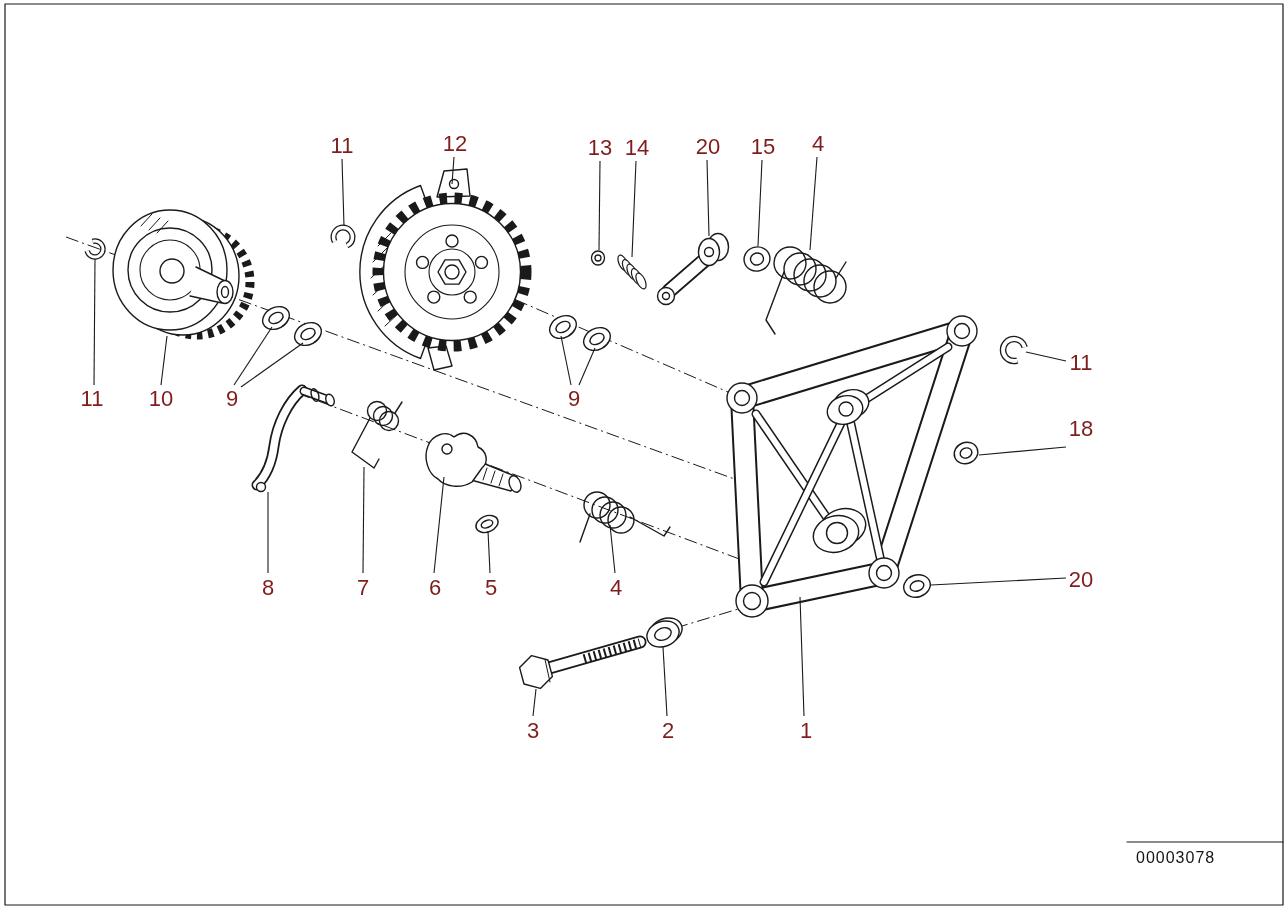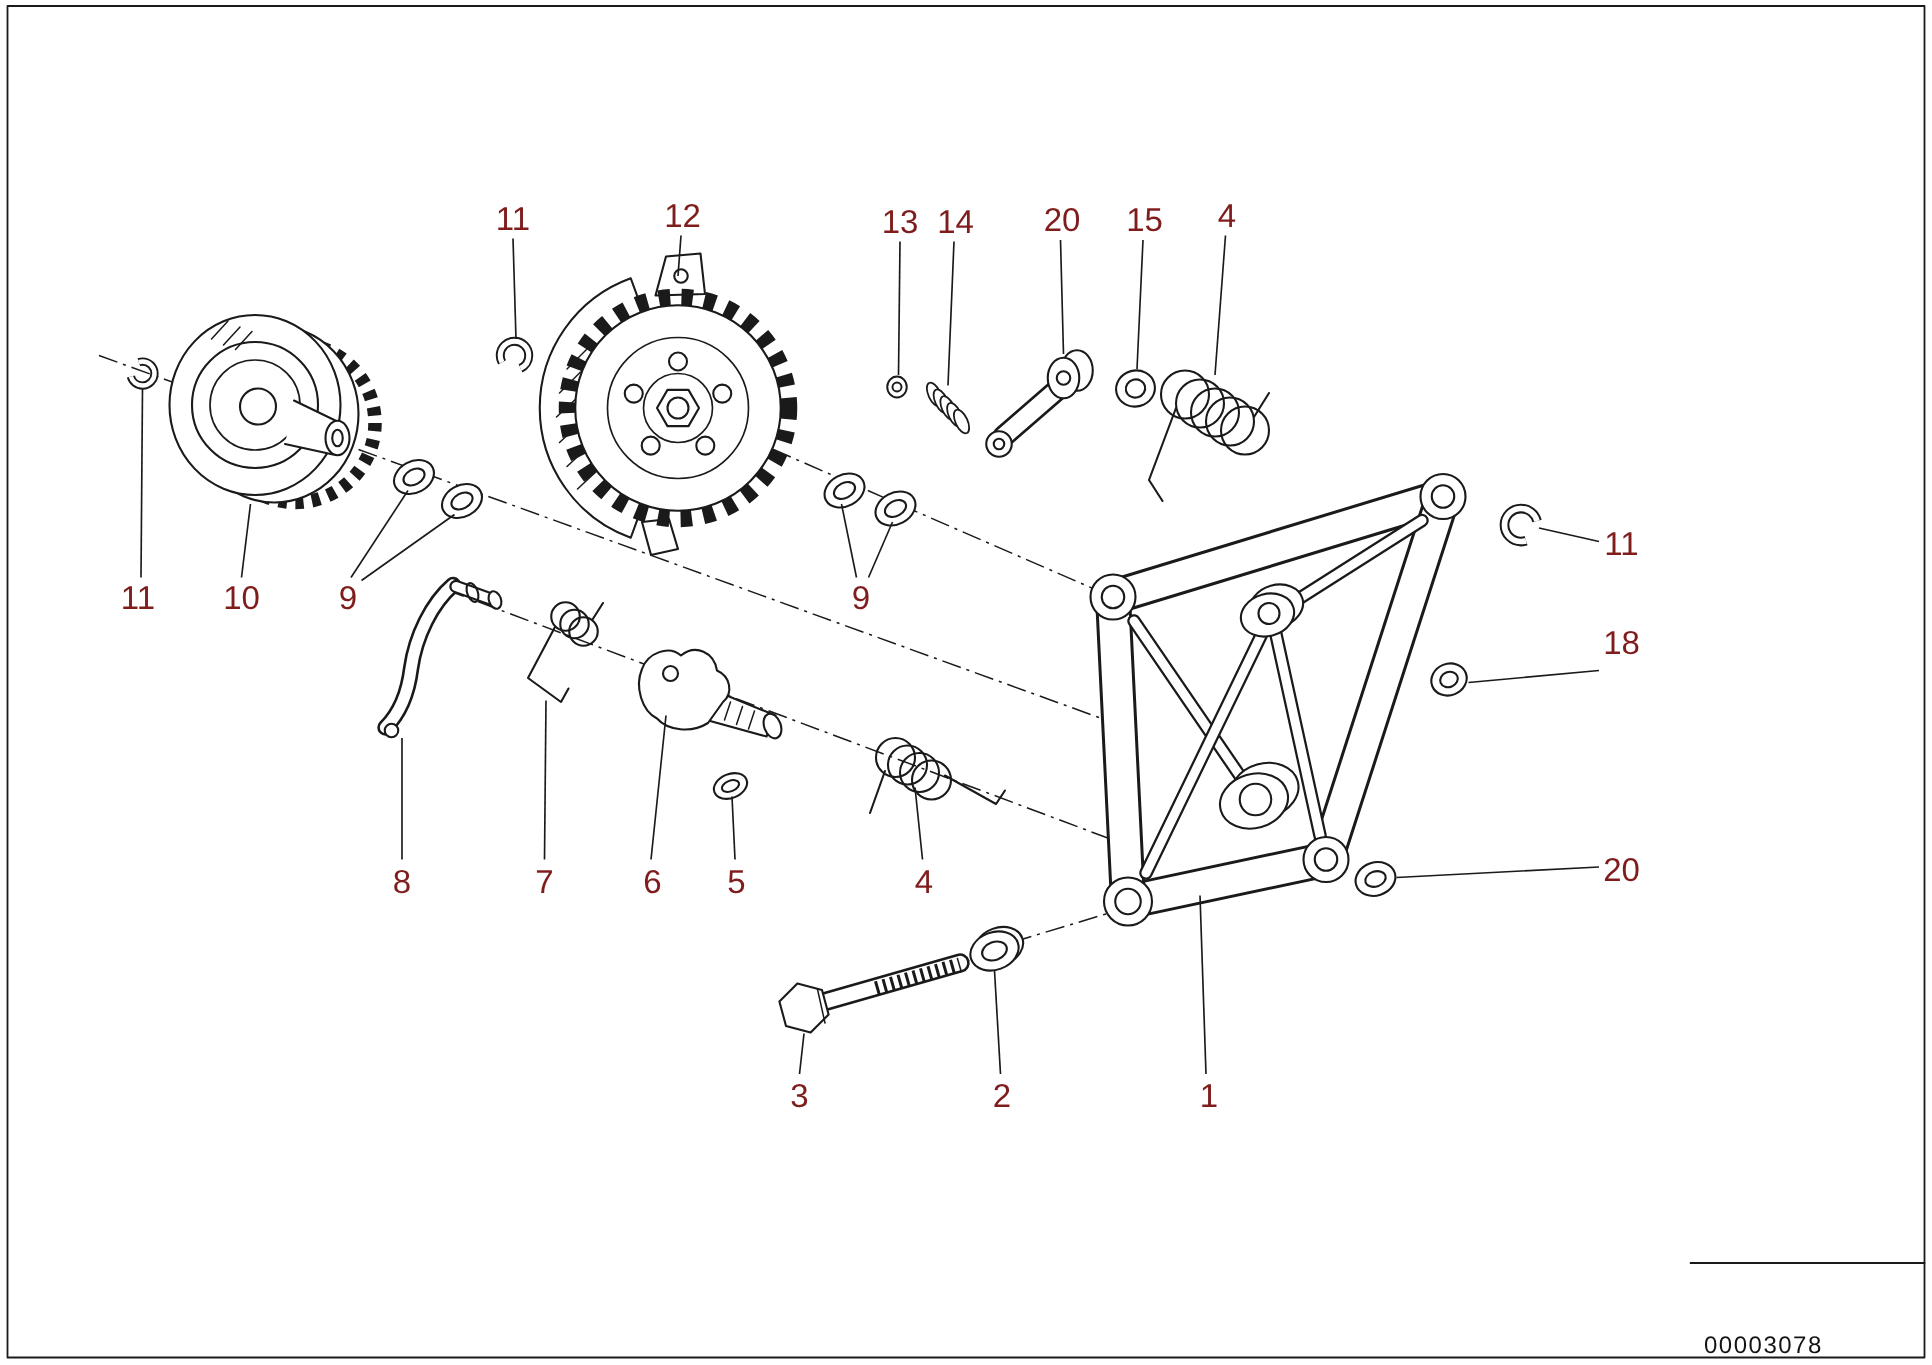--- a/index.html
+++ b/index.html
@@ -18,21 +18,20 @@
     color:#7f1d1d;
     line-height:1;
     user-select:none;
   }
   .diagram-code{
     position:absolute;
     left:1136px;top:849px;
     font-size:16px;
     letter-spacing:1px;
     color:#141414;
-    margin-top:40px;
   }
 </style>
 </head>
 <body>
 
 <div class="stage">
 
 <svg width="1288" height="910" viewBox="0 0 1288 910" stroke-linecap="round" stroke-linejoin="round">
 
   <g stroke="#1a1a1a" fill="none">

